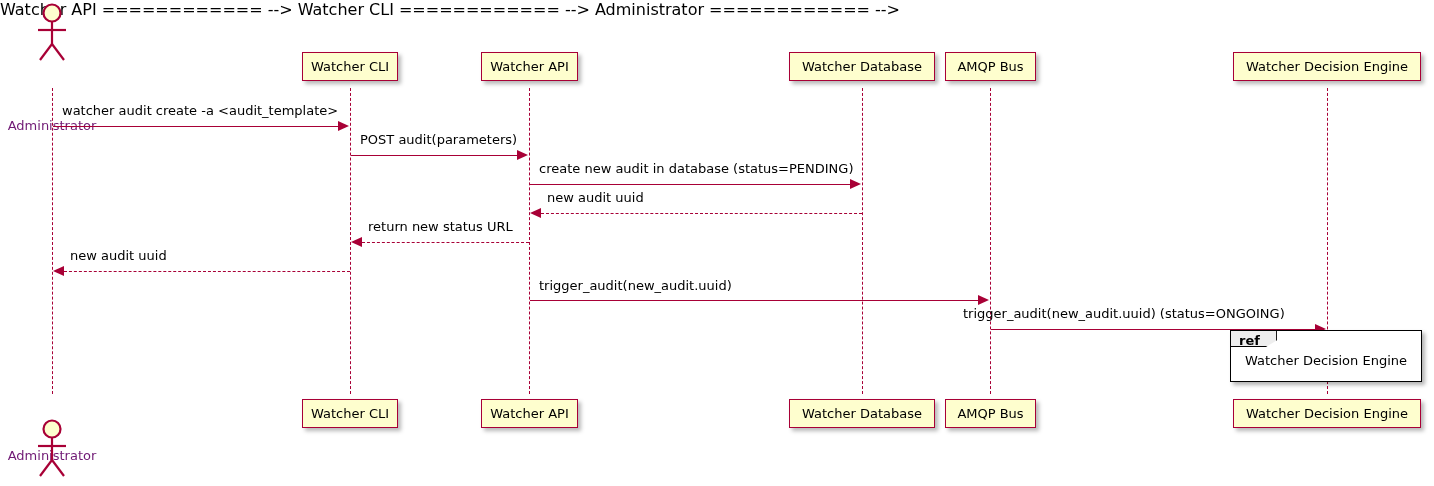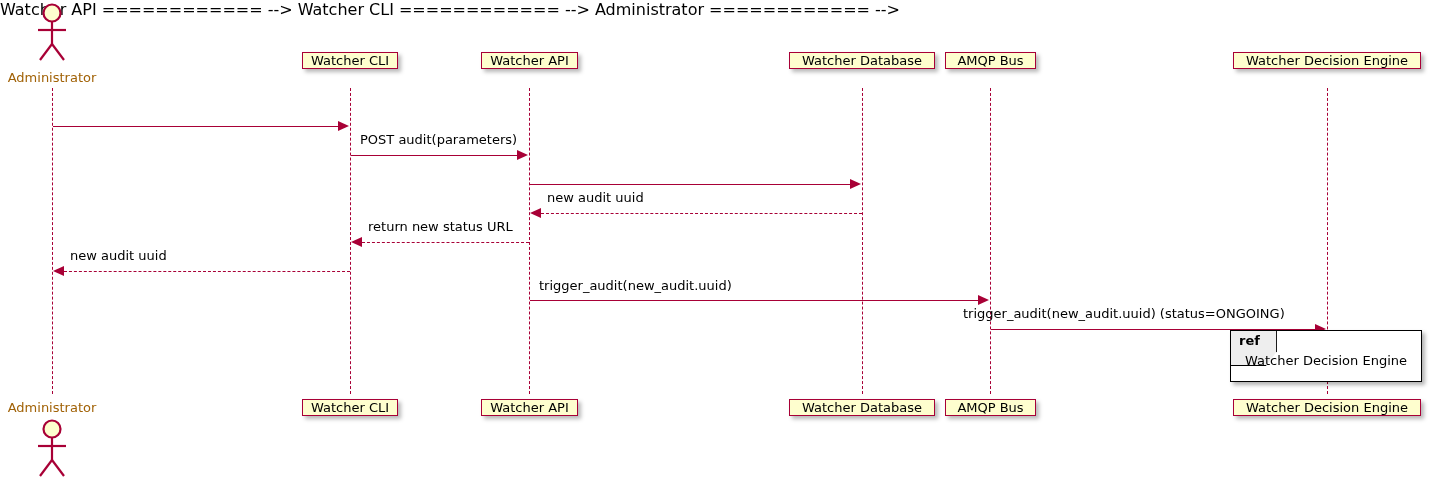--- a/index.html
+++ b/index.html
@@ -32,34 +32,35 @@
     border: 1.5px solid #A80036;
     color: #000000;
     font-size: 13px;
     line-height: 1;
     text-align: center;
     white-space: nowrap;
     display: flex;
     align-items: center;
     justify-content: center;
     box-shadow: 3px 3px 4px rgba(0,0,0,0.28);
-    height: 17px;
+    height: 29px;
   }
   
   .actor-wrap {
     position: absolute;
     width: 56px;
     height: 62px;
   }
   .actor-label {
     position: absolute;
     font-size: 13px;
-    color: #a16207;
+    color: #701a75;
     white-space: nowrap;
     text-align: center;
+    margin-top: 48px;
   }
   
   .msg-line {
     position: absolute;
     height: 0;
     border-top: 1.6px solid #A80036;
   }
   .msg-line.dashed {
     border-top: 1.6px dashed #A80036;
   }
@@ -90,21 +91,21 @@
     position: absolute;
     box-sizing: border-box;
     background: #FFFFFF;
     border: 1.6px solid #000000;
     box-shadow: 3px 3px 4px rgba(0,0,0,0.30);
   }
   .ref-tab {
     position: absolute;
     left: 0;
     top: 0;
-    height: 35px;
+    height: 16px;
     background: #EEEEEE;
     border-right: 1.6px solid #000000;
     border-bottom: 1.6px solid #000000;
     box-sizing: border-box;
     font-size: 13px;
     font-weight: bold;
     color: #000000;
     padding: 2px 16px 0 8px;
     line-height: 15px;
     clip-path: polygon(0 0, 100% 0, 100% 58%, 76% 100%, 0 100%);
@@ -162,29 +163,31 @@
   <div class="participant" style="left:945px; top:52px; width:91px;">
     <span>AMQP Bus</span>
   </div>
   <div class="participant" style="left:1233px; top:52px; width:188px;">
     <span>Watcher Decision Engine</span>
   </div>
 
   
   <div class="msg-line" style="left:53px; top:126px; width:286px;"></div>
   <div class="arrow-head arrow-right" style="left:338px; top:121px;"></div>
+  <div class="msg-label" style="left:62px; top:104px;">watcher audit create -a &lt;audit_template&gt;</div>
 
   
   <div class="msg-line" style="left:351px; top:155px; width:167px;"></div>
   <div class="arrow-head arrow-right" style="left:517px; top:150px;"></div>
   <div class="msg-label" style="left:360px; top:133px;">POST audit(parameters)</div>
 
   
   <div class="msg-line" style="left:530px; top:184px; width:321px;"></div>
   <div class="arrow-head arrow-right" style="left:850px; top:179px;"></div>
+  <div class="msg-label" style="left:539px; top:162px;">create new audit in database (status=PENDING)</div>
 
    Watcher API ============ --&gt;
   <div class="msg-line dashed" style="left:541px; top:213px; width:321px;"></div>
   <div class="arrow-head arrow-left" style="left:530px; top:208px;"></div>
   <div class="msg-label" style="left:547px; top:191px;">new audit uuid</div>
 
    Watcher CLI ============ --&gt;
   <div class="msg-line dashed" style="left:362px; top:242px; width:167px;"></div>
   <div class="arrow-head arrow-left" style="left:351px; top:237px;"></div>
   <div class="msg-label" style="left:368px; top:220px;">return new status URL</div>

